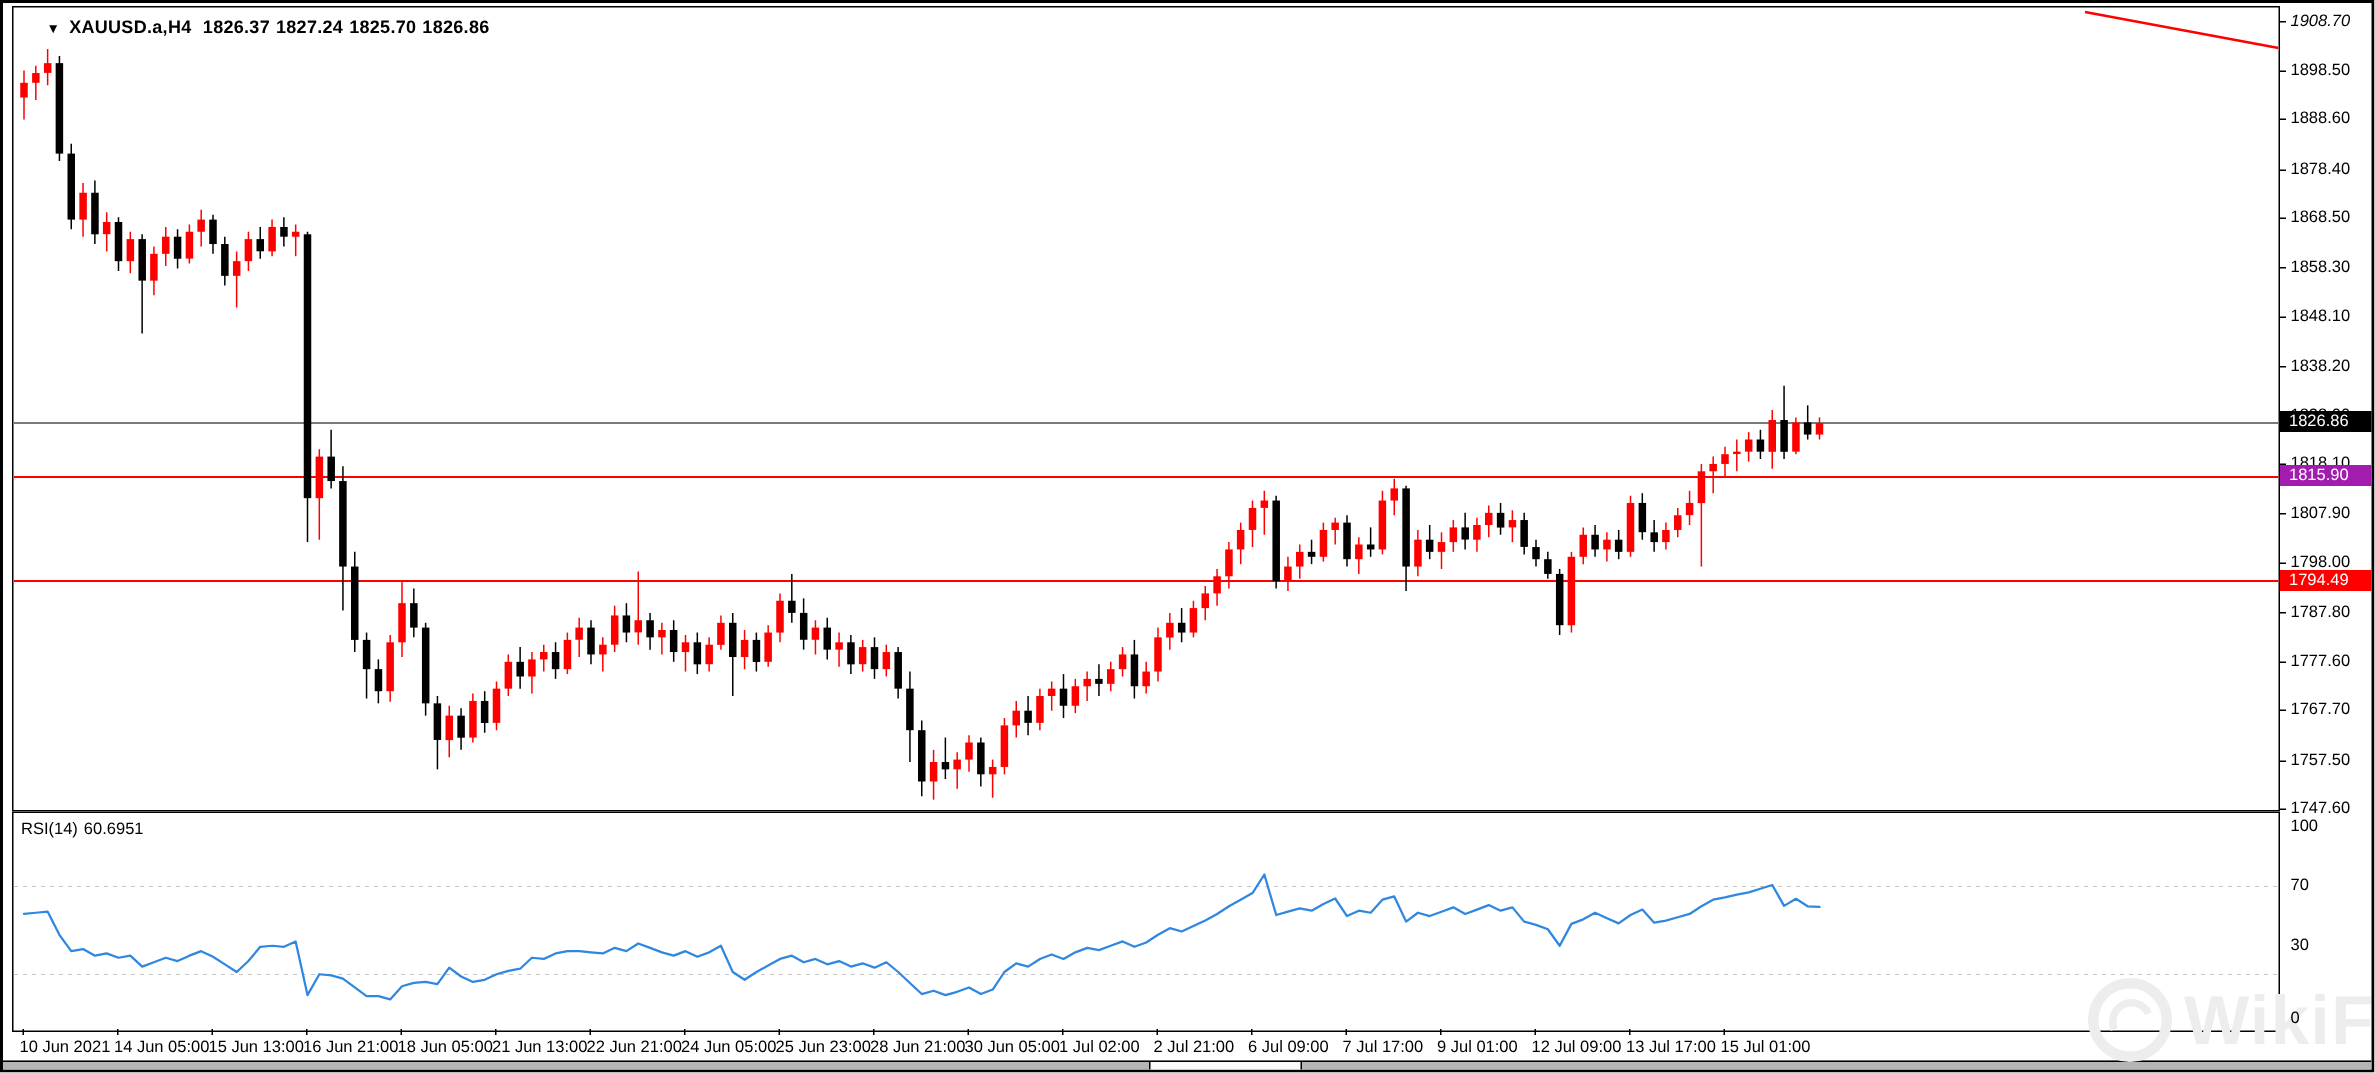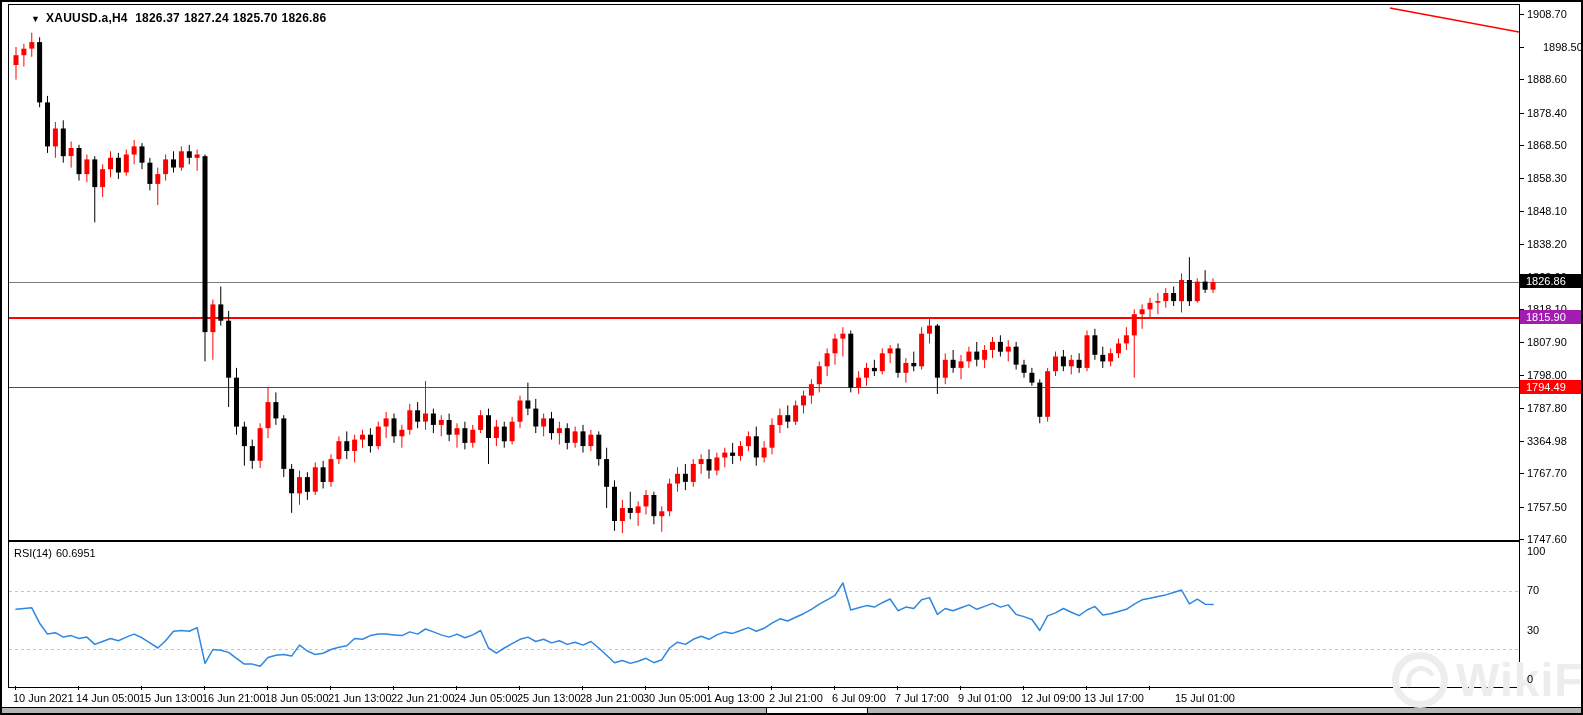--- a/index.html
+++ b/index.html
@@ -371,23 +371,23 @@
     </div>
     <svg id="rsi-svg" width="1510" height="145">
         <line x1="0" x2="1510" y1="49.0" y2="49.0" stroke="#c6c6c6" stroke-width="1" stroke-dasharray="3 3" shape-rendering="crispEdges"></line>
         <line x1="0" x2="1510" y1="107.5" y2="107.5" stroke="#c6c6c6" stroke-width="1" stroke-dasharray="3 3" shape-rendering="crispEdges"></line>
         <polyline points="7.0,67.3 14.9,66.5 22.8,65.8 30.6,81.2 38.5,92.1 46.4,90.7 54.3,95.1 62.1,93.6 70.0,96.5 77.9,95.1 85.8,102.4 93.6,99.5 101.5,96.5 109.4,98.7 117.3,95.1 125.1,92.1 133.0,95.8 140.9,100.9 148.8,106.0 156.6,98.7 164.5,89.2 172.4,88.5 180.3,89.2 188.1,85.6 196.0,121.4 203.9,107.5 211.8,108.2 219.6,110.4 227.5,116.3 235.4,122.1 243.3,122.1 251.1,124.3 259.0,115.5 266.9,113.3 274.8,112.6 282.6,114.1 290.5,103.1 298.4,109.0 306.3,112.6 314.1,111.2 322.0,107.5 329.9,105.3 337.8,103.8 345.6,96.5 353.5,97.3 361.4,93.6 369.3,92.1 377.1,92.1 385.0,92.9 392.9,93.6 400.8,89.9 408.6,92.1 416.5,87.0 424.4,89.9 432.3,92.9 440.1,95.1 448.0,92.1 455.9,95.8 463.8,92.9 471.6,88.5 479.5,106.0 487.4,111.2 495.3,106.0 503.1,101.7 511.0,97.3 518.9,95.1 526.8,99.5 534.6,97.3 542.5,100.9 550.4,98.7 558.3,102.4 566.1,100.2 574.0,103.1 581.9,99.5 589.8,106.0 597.6,113.3 605.5,120.7 613.4,118.5 621.3,121.4 629.1,119.2 637.0,116.3 644.9,120.7 652.8,117.7 660.6,106.0 668.5,100.2 676.4,102.4 684.3,97.3 692.1,94.3 700.0,97.3 707.9,92.9 715.8,89.9 723.6,91.4 731.5,88.5 739.4,85.6 747.3,89.2 755.1,86.3 763.0,81.2 770.9,76.8 778.8,79.0 786.6,75.3 794.5,71.7 802.4,67.3 810.3,62.2 818.1,57.8 826.0,53.4 833.9,41.0 841.8,68.0 849.6,65.8 857.5,63.6 865.4,65.1 873.3,60.7 881.1,57.0 889.0,68.7 896.9,65.1 904.8,66.5 912.6,57.8 920.5,55.6 928.4,72.4 936.3,66.5 944.1,68.7 952.0,65.8 959.9,62.9 967.8,67.3 975.6,64.4 983.5,61.4 991.4,65.1 999.3,62.9 1007.1,72.4 1015.0,74.6 1022.9,77.5 1030.8,88.5 1038.6,73.9 1046.5,70.9 1054.4,66.5 1062.3,70.2 1070.1,73.6 1078.0,68.0 1085.9,64.4 1093.8,73.1 1101.6,71.7 1109.5,69.5 1117.4,67.3 1125.3,62.2 1133.1,57.8 1141.0,56.3 1148.9,54.4 1156.8,52.9 1164.6,50.5 1172.5,48.0 1180.4,61.9 1188.3,57.2 1196.1,62.2 1204.0,62.6" fill="none" stroke="#2f87e0" stroke-width="1.5" stroke-linejoin="round" stroke-linecap="round"></polyline>
       </svg>
   </div>
 
   <div class="price-axis" id="price-axis">
       <div class="ptick" style="top: 11.925px;"></div>
-      <div class="plabel" style="top: 5.92504px;">1908.70</div>
+      <div class="plabel" style="top: 5.92504px; font-style: italic;">1908.70</div>
       <div class="ptick" style="top: 45.1549px;"></div>
-      <div class="plabel" style="top: 39.1549px; margin-left: 16px;">1898.50</div>
+      <div class="plabel" style="top: 39.1549px;">1898.50</div>
       <div class="ptick" style="top: 77.4073px;"></div>
       <div class="plabel" style="top: 71.4073px;">1888.60</div>
       <div class="ptick" style="top: 110.637px;"></div>
       <div class="plabel" style="top: 104.637px; text-align: right;">1878.40</div>
       <div class="ptick" style="top: 142.89px;"></div>
       <div class="plabel" style="top: 136.89px;">1868.50</div>
       <div class="ptick" style="top: 176.119px;"></div>
       <div class="plabel" style="top: 170.119px;">1858.30</div>
       <div class="ptick" style="top: 209.349px;"></div>
       <div class="plabel" style="top: 203.349px;">1848.10</div>
@@ -397,21 +397,21 @@
       <div class="plabel" style="top: 268.832px;">1828.00</div>
       <div class="ptick" style="top: 307.084px;"></div>
       <div class="plabel" style="top: 301.084px;">1818.10</div>
       <div class="ptick" style="top: 340.314px;"></div>
       <div class="plabel" style="top: 334.314px;">1807.90</div>
       <div class="ptick" style="top: 372.566px;"></div>
       <div class="plabel" style="top: 366.566px;">1798.00</div>
       <div class="ptick" style="top: 405.796px;"></div>
       <div class="plabel" style="top: 399.796px;">1787.80</div>
       <div class="ptick" style="top: 439.026px;"></div>
-      <div class="plabel" style="top: 433.026px;">3364.98</div>
+      <div class="plabel" style="top: 433.026px;">1777.60</div>
       <div class="ptick" style="top: 471.278px;"></div>
       <div class="plabel" style="top: 465.278px;">1767.70</div>
       <div class="ptick" style="top: 504.508px;"></div>
       <div class="plabel" style="top: 498.508px;">1757.50</div>
       <div class="ptick" style="top: 536.761px;"></div>
       <div class="plabel" style="top: 530.761px;">1747.60</div>
       <div class="price-badge" style="top: 307.751px; background: #a21caf; color: rgb(255, 255, 255);">1815.90</div>
       <div class="price-badge" style="top: 377.501px; background: rgb(255, 0, 0); color: rgb(255, 255, 255);">1794.49</div>
       <div class="price-badge" style="top: 272.045px; background: rgb(0, 0, 0); color: rgb(255, 255, 255);">1826.86</div>
       <div class="plabel" style="top: 543px;">100</div>
@@ -431,41 +431,41 @@
       <div class="tlabel" style="left: 194px;">16 Jun 21:00</div>
       <div class="ttick" style="left: 259px;"></div>
       <div class="tlabel" style="left: 257px;">18 Jun 05:00</div>
       <div class="ttick" style="left: 322px;"></div>
       <div class="tlabel" style="left: 320px;">21 Jun 13:00</div>
       <div class="ttick" style="left: 385px;"></div>
       <div class="tlabel" style="left: 383px;">22 Jun 21:00</div>
       <div class="ttick" style="left: 448px;"></div>
       <div class="tlabel" style="left: 446px;">24 Jun 05:00</div>
       <div class="ttick" style="left: 511px;"></div>
-      <div class="tlabel" style="left: 509px;">25 Jun 13:00</div>
+      <div class="tlabel" style="left: 509px;">25 Jun 23:00</div>
       <div class="ttick" style="left: 574px;"></div>
       <div class="tlabel" style="left: 572px;">28 Jun 21:00</div>
       <div class="ttick" style="left: 637px;"></div>
       <div class="tlabel" style="left: 635px;">30 Jun 05:00</div>
       <div class="ttick" style="left: 700px;"></div>
-      <div class="tlabel" style="left: 698px;">1 Aug 13:00</div>
+      <div class="tlabel" style="left: 698px;">1 Jul 02:00</div>
       <div class="ttick" style="left: 763px;"></div>
       <div class="tlabel" style="left: 761px;">2 Jul 21:00</div>
       <div class="ttick" style="left: 826px;"></div>
       <div class="tlabel" style="left: 824px;">6 Jul 09:00</div>
       <div class="ttick" style="left: 889px;"></div>
       <div class="tlabel" style="left: 887px;">7 Jul 17:00</div>
       <div class="ttick" style="left: 952px;"></div>
       <div class="tlabel" style="left: 950px;">9 Jul 01:00</div>
       <div class="ttick" style="left: 1015px;"></div>
       <div class="tlabel" style="left: 1013px;">12 Jul 09:00</div>
       <div class="ttick" style="left: 1078px;"></div>
       <div class="tlabel" style="left: 1076px;">13 Jul 17:00</div>
       <div class="ttick" style="left: 1141px;"></div>
-      <div class="tlabel" style="left: 1139px; margin-left: 28px;">15 Jul 01:00</div>
+      <div class="tlabel" style="left: 1139px;">15 Jul 01:00</div>
     </div>
 
   <div class="bottom-strip">
     <div class="strip-thumb"></div>
   </div>
 
   <div class="watermark">
     <div class="wm-circle"></div>
     <div class="wm-text">WikiFX</div>
   </div>

